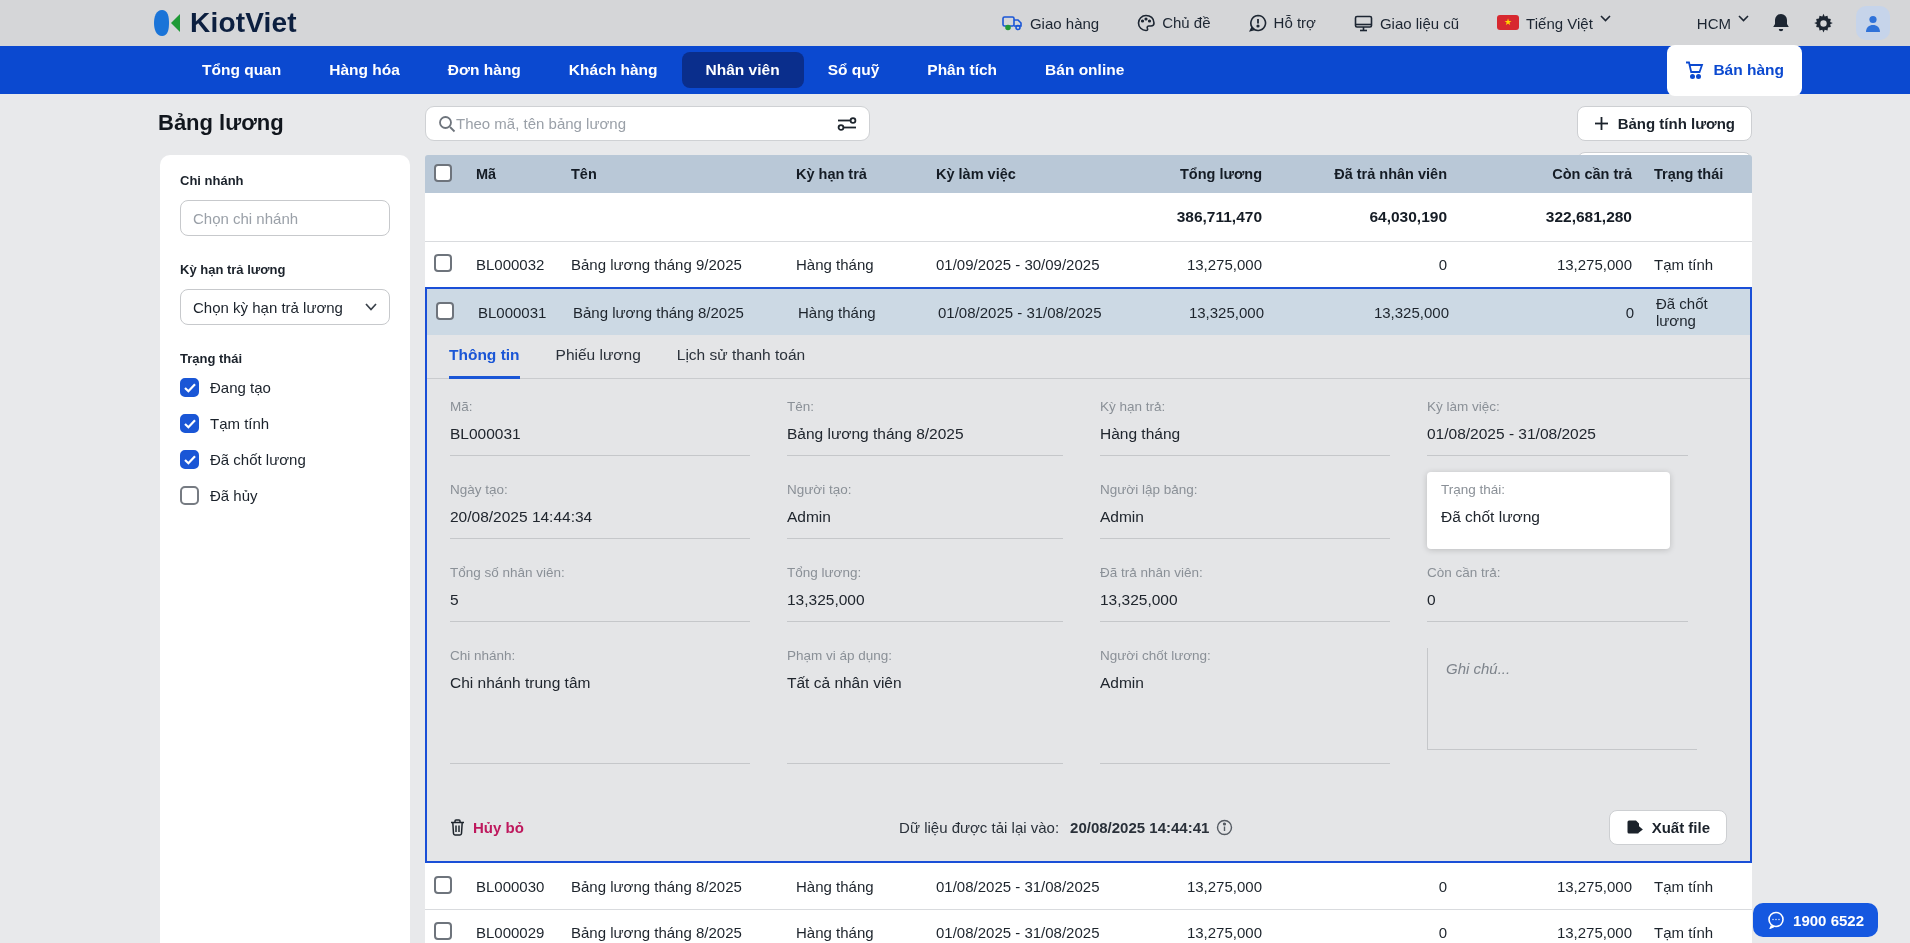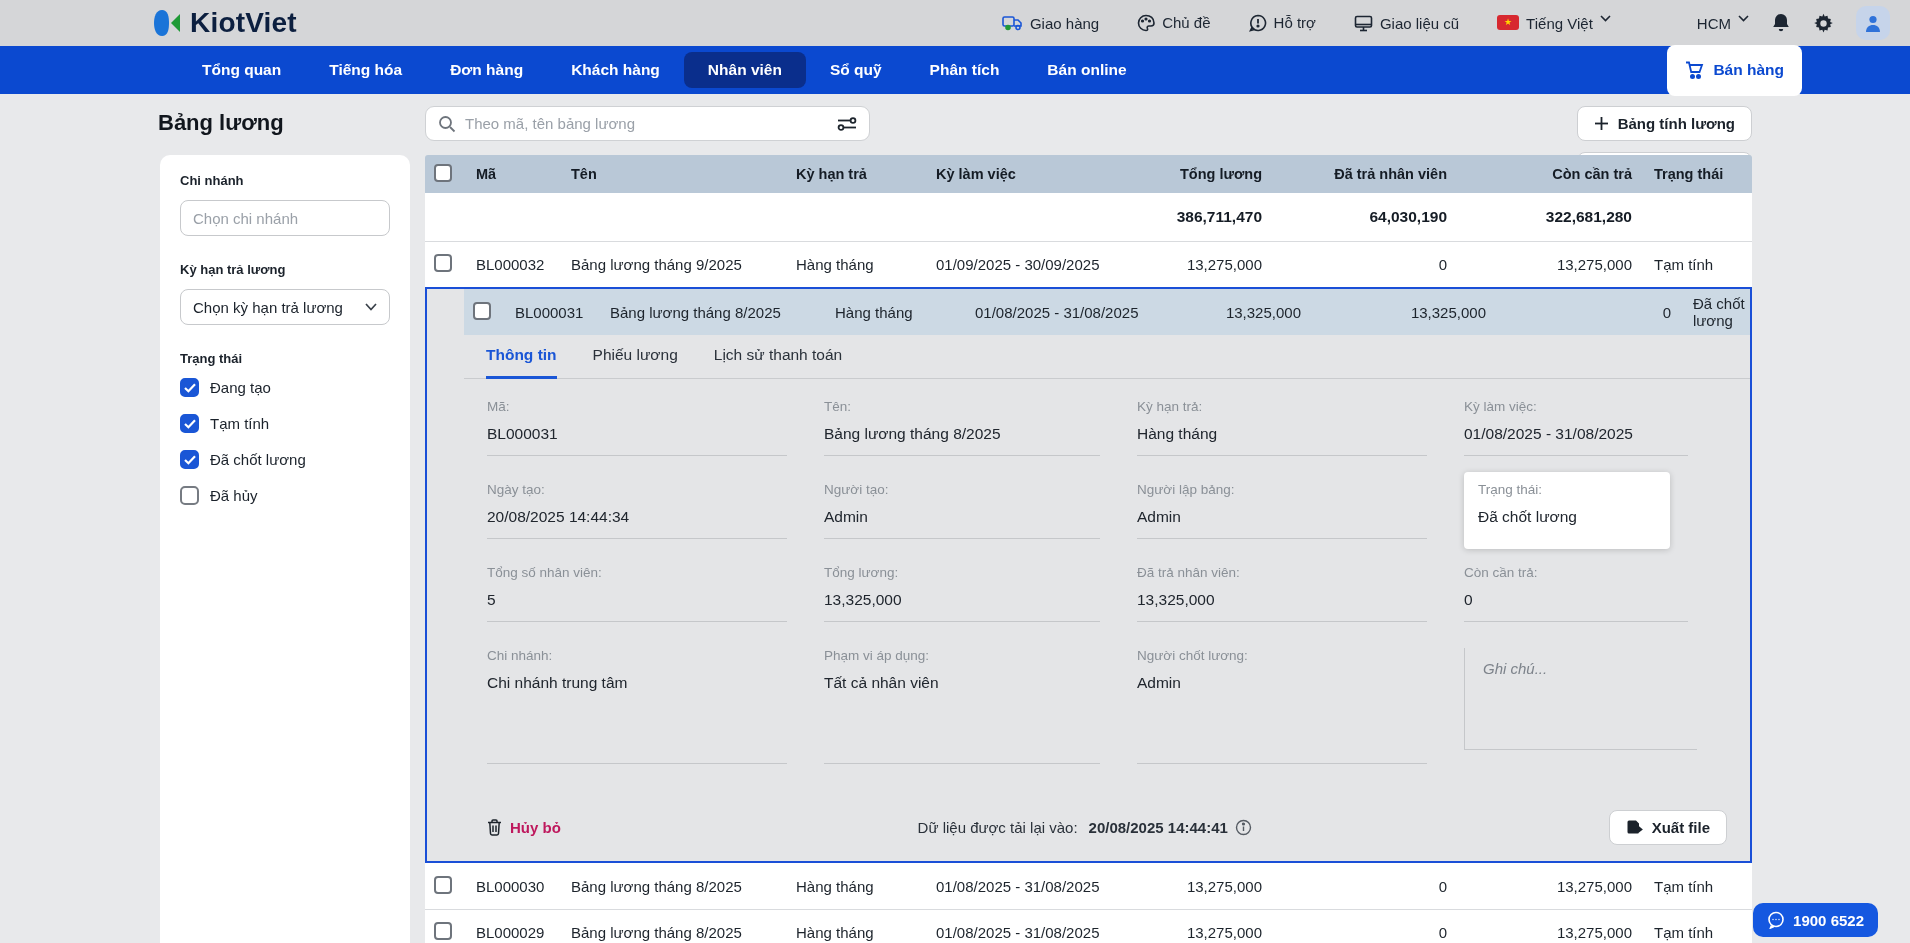--- a/index.html
+++ b/index.html
@@ -44,21 +44,21 @@
   .f-gap { height:26px; }
   .check-row { display:flex; align-items:center; gap:11px; margin-bottom:17px; cursor:pointer; }
   .cb { width:19px; height:19px; border-radius:5px; border:2px solid #767b82; background:#fff;
     display:flex; align-items:center; justify-content:center; flex:0 0 auto; }
   .cb.checked { background:#1a56d6; border-color:#1a56d6; }
   .check-label { font-size:15px; color:#1b222b; }
 
   
   .search-wrap { position:absolute; left:425px; top:106px; width:445px; height:35px;
     background:#fff; border:1px solid #cfd1d4; border-radius:9px; display:flex;
-    align-items:center; padding:0 12px; gap:9px; }
+    align-items:center; padding:0 12px; }
   .search-input { border:none; outline:none; flex:1; font-size:15px; color:#1b222b;
     font-family:"Liberation Sans","DejaVu Sans",sans-serif; background:transparent; }
   .search-input::placeholder { color:#9aa0a8; }
   .toolbar-right { position:absolute; right:158px; top:106px; display:flex; gap:11px;flex-direction:column; }
   .tool-btn { height:35px; background:#fff; border:1px solid #cdcfd2; border-radius:8px;
     display:flex; align-items:center; gap:9px; padding:0 16px; font-size:15px;
     font-weight:bold; color:#1b222b; cursor:pointer; }
   .tool-btn.icon-only { width:38px; padding:0; justify-content:center; }
 
   
@@ -67,21 +67,21 @@
     align-items:center; padding-left:9px; }
   .thead { background:#b9c8d7; height:38px; border-radius:3px 3px 0 0; font-size:14.5px;
     font-weight:bold; color:#151c25; }
   .tr { background:#fff; height:46px; font-size:15px; color:#1d242c; border-top:1px solid #d9dbde; }
   .tr-summary { background:#fff; height:48px; font-size:15.5px; font-weight:bold; color:#151c25; border-top:none; }
   .num { text-align:right; padding-right:4px; }
   .status-cell { padding-left:18px; }
   .rowcb { width:18px; height:18px; border:2px solid #6e747c; border-radius:4px; background:#fff; }
 
   
-  .expanded { border:2px solid #1a4fd7; background:#e4e5e7;padding-left:37px; }
+  .expanded { border:2px solid #1a4fd7; background:#e4e5e7; }
   .tr.selected { background:#ccd9e4; border-top:none; }
   .dtabs { display:flex; gap:36px; padding:0 22px; height:44px; align-items:center;
     border-bottom:1px solid #c9cbce; }
   .dtab { font-size:15.5px; color:#2a313a; cursor:pointer; height:44px; display:flex;
     align-items:center; border-bottom:3px solid transparent; }
   .dtab.active { color:#1a56d6; font-weight:bold; border-bottom:3px solid #1a56d6; }
   .dgrid { padding:20px 25px 6px 23px; display:grid;
     grid-template-columns:337px 313px 327px 1fr; }
   .dfield { margin-right:37px; padding-bottom:12px; border-bottom:1px solid #c5c7ca; margin-bottom:26px; }
   .dlabel { font-size:13.5px; color:#8a9097; margin-bottom:11px; }
@@ -194,21 +194,21 @@
           <circle cx="10" cy="6.5" r="3.6"></circle>
             <path d="M3 19 c0-4.4 3.1-7 7-7 s7 2.6 7 7 Z"></path>
         </svg>
       </div>
     </div>
   </div>
 </div>
 
 <div class="navbar">
   <div class="nav-tab">Tổng quan</div>
-  <div class="nav-tab">Tiếng hóa</div>
+  <div class="nav-tab">Hàng hóa</div>
   <div class="nav-tab">Đơn hàng</div>
   <div class="nav-tab">Khách hàng</div>
   <div class="nav-tab active">Nhân viên</div>
   <div class="nav-tab">Sổ quỹ</div>
   <div class="nav-tab">Phân tích</div>
   <div class="nav-tab">Bán online</div>
   <button class="sell-btn">
     <svg width="19" height="18" viewBox="0 0 19 18" fill="none" stroke="#0b49d0" stroke-width="1.8">
       <path d="M1 1.5 h3 l2.2 9.5 h8.3 l2.5-7 H5"></path>
       <circle cx="7.5" cy="15.5" r="1.6" fill="#0b49d0"></circle>

